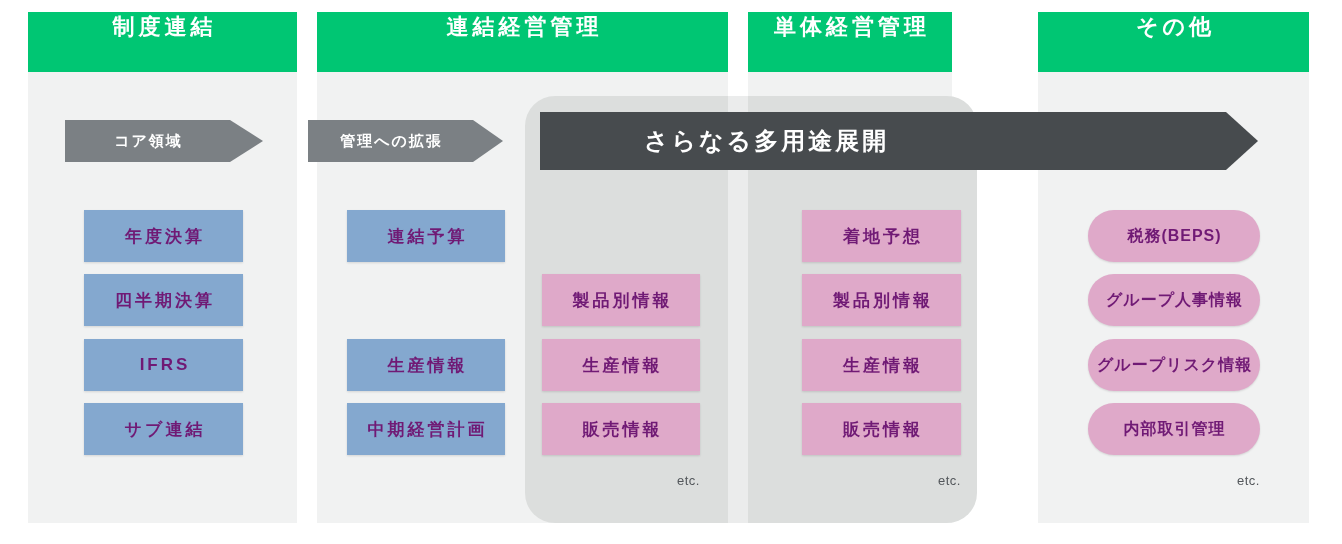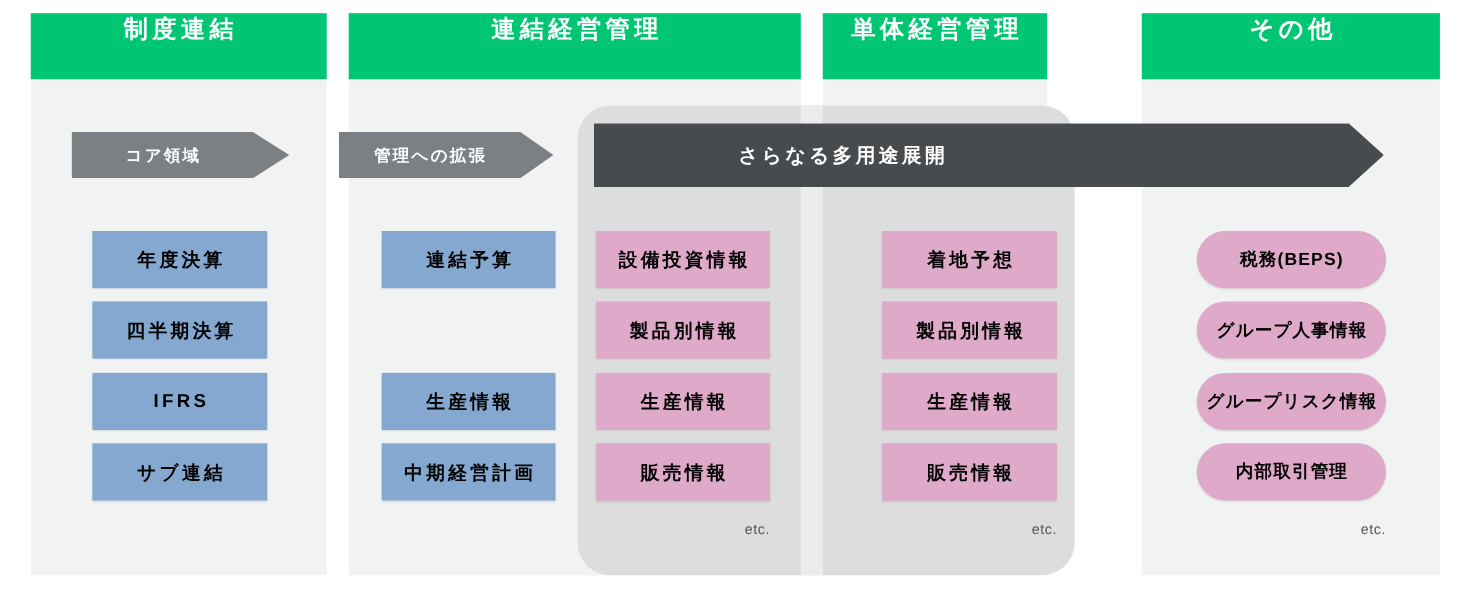--- a/index.html
+++ b/index.html
@@ -28,23 +28,23 @@
         filter:drop-shadow(0 2px 2px rgba(0,0,0,0.18));}
   .arrow-small .arrow-label{position:absolute;left:0;top:0;width:165px;height:42px;
         display:flex;align-items:center;justify-content:center;
         color:#ffffff;font-weight:bold;font-size:15px;letter-spacing:2px;text-indent:2px;}
 
   .arrow-dark{position:absolute;left:540px;top:112px;width:718px;height:58px;background:var(--dark);
         clip-path:polygon(0 0,686px 0,100% 50%,686px 100%,0 100%);
         filter:drop-shadow(0 2px 2px rgba(0,0,0,0.18));}
   .arrow-dark .arrow-label{position:absolute;left:0;top:0;width:450px;height:58px;
         display:flex;align-items:center;justify-content:center;
-        color:#ffffff;font-weight:bold;font-size:18px;letter-spacing:3px;text-indent:3px;}
+        color:#ffffff;font-weight:bold;font-size:24px;letter-spacing:3px;text-indent:3px;}
 
-  .box{position:absolute;height:52px;color:#000000;font-weight:bold;font-size:17px;
+  .box{position:absolute;height:52px;color:#701a75;font-weight:bold;font-size:17px;
         letter-spacing:3px;text-indent:3px;display:flex;align-items:center;justify-content:center;
         box-shadow:0 1px 2px rgba(0,0,0,0.12);white-space:nowrap;}
   .box.blue{background:var(--blue);}
   .box.pink{background:var(--pink);}
   .box.compact{font-size:16px;letter-spacing:1px;text-indent:1px;border-radius:26px;}
 
   .etc-label{position:absolute;top:473px;height:18px;color:var(--etc_text);
         font-size:13px;text-align:right;letter-spacing:0.5px;}
 </style>
 </head>
@@ -86,21 +86,20 @@
 
   <div class="box blue" style="left:84px;top:210px;width:159px">年度決算</div>
   <div class="box blue" style="left:84px;top:274px;width:159px">四半期決算</div>
   <div class="box blue" style="left:84px;top:339px;width:159px">IFRS</div>
   <div class="box blue" style="left:84px;top:403px;width:159px">サブ連結</div>
 
   <div class="box blue" style="left:347px;top:210px;width:158px">連結予算</div>
   <div class="box blue" style="left:347px;top:339px;width:158px">生産情報</div>
   <div class="box blue" style="left:347px;top:403px;width:158px">中期経営計画</div>
 
-  <div class="box pink" style="left:542px;top:210px;width:158px">設備投資情報</div>
   <div class="box pink" style="left:542px;top:274px;width:158px">製品別情報</div>
   <div class="box pink" style="left:542px;top:339px;width:158px">生産情報</div>
   <div class="box pink" style="left:542px;top:403px;width:158px">販売情報</div>
   <div class="etc-label" style="left:542px;width:158px">etc.</div>
 
   <div class="box pink" style="left:802px;top:210px;width:159px">着地予想</div>
   <div class="box pink" style="left:802px;top:274px;width:159px">製品別情報</div>
   <div class="box pink" style="left:802px;top:339px;width:159px">生産情報</div>
   <div class="box pink" style="left:802px;top:403px;width:159px">販売情報</div>
   <div class="etc-label" style="left:802px;width:159px">etc.</div>

